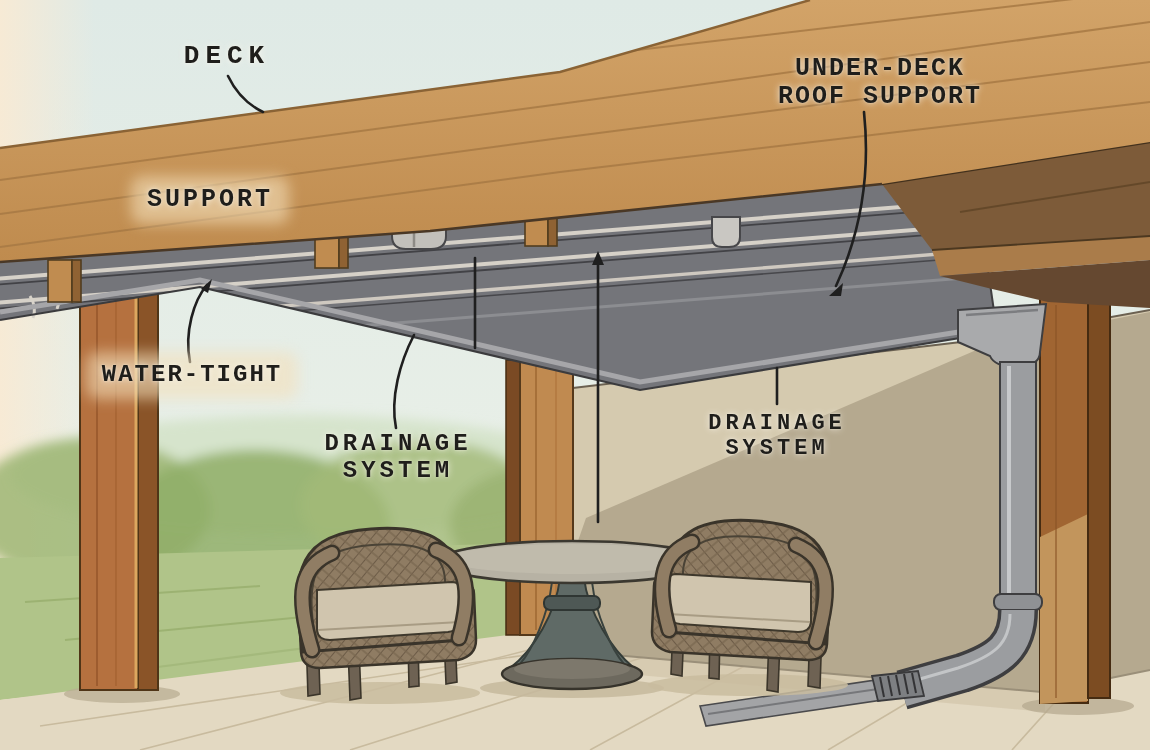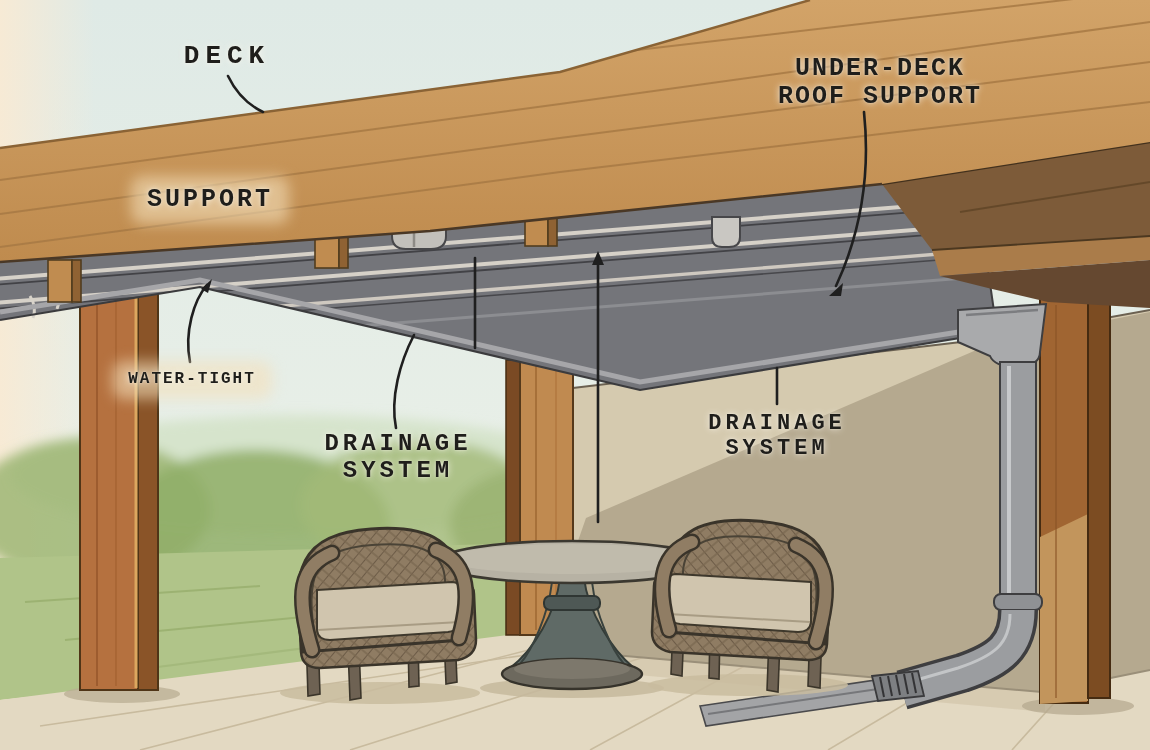--- a/index.html
+++ b/index.html
@@ -16,21 +16,21 @@
     line-height:1.12;
   }
   .label .ln{display:block;}
   .halo::before{
     content:"";position:absolute;inset:-10px -16px;z-index:-1;border-radius:12px;
     background:rgba(243,224,186,.6);filter:blur(7px);
   }
   .lbl-deck{left:227px;top:42px;font-size:26px;letter-spacing:6px;}
   .lbl-underdeck{left:880px;top:55px;font-size:25px;letter-spacing:2px;}
   .lbl-support{left:210px;top:186px;font-size:25px;letter-spacing:3px;}
-  .lbl-watertight{left:192px;top:371px;font-size:16px;letter-spacing:2px;}
+  .lbl-watertight{left:192px;top:362px;font-size:24px;letter-spacing:2px;}
   .lbl-drainleft{left:398px;top:431px;font-size:24px;letter-spacing:4px;}
   .lbl-drainright{left:777px;top:412px;font-size:22px;letter-spacing:4px;}
 </style>
 </head>
 <body>
 
 <div class="stage">
 
 <svg width="1150" height="750" viewBox="0 0 1150 750">
   <defs>

